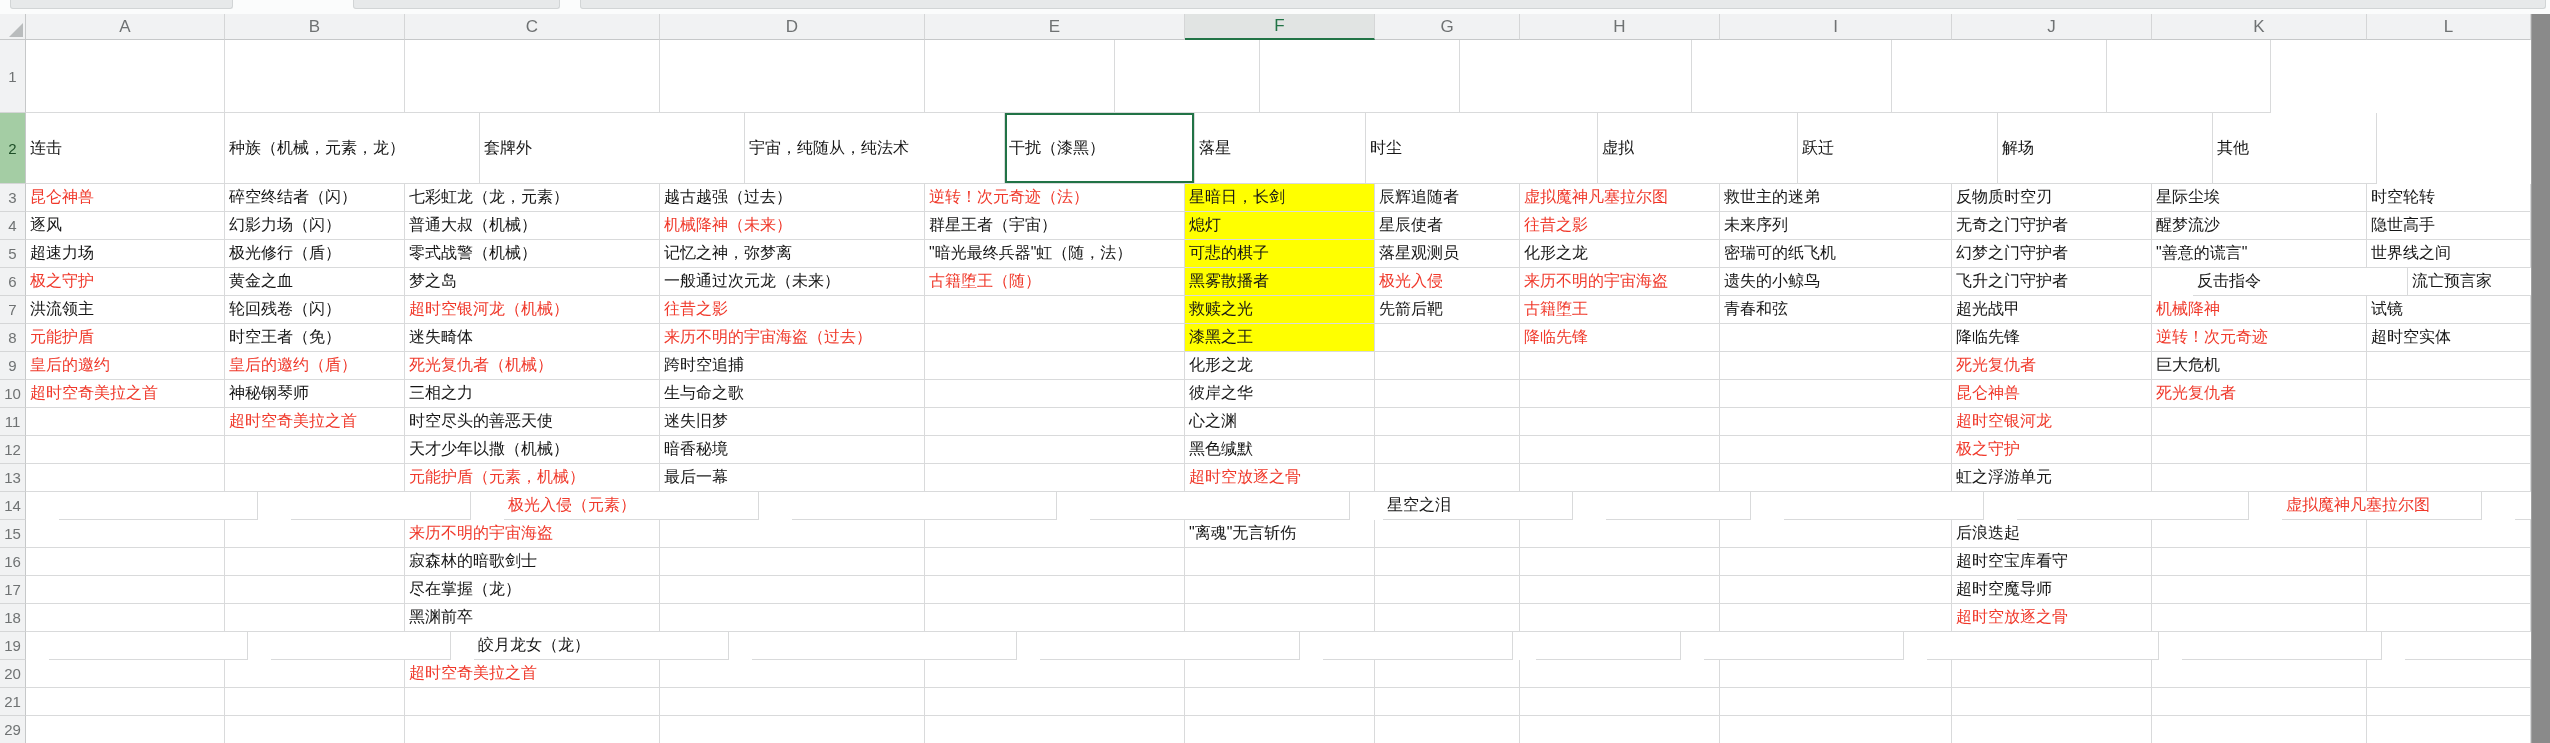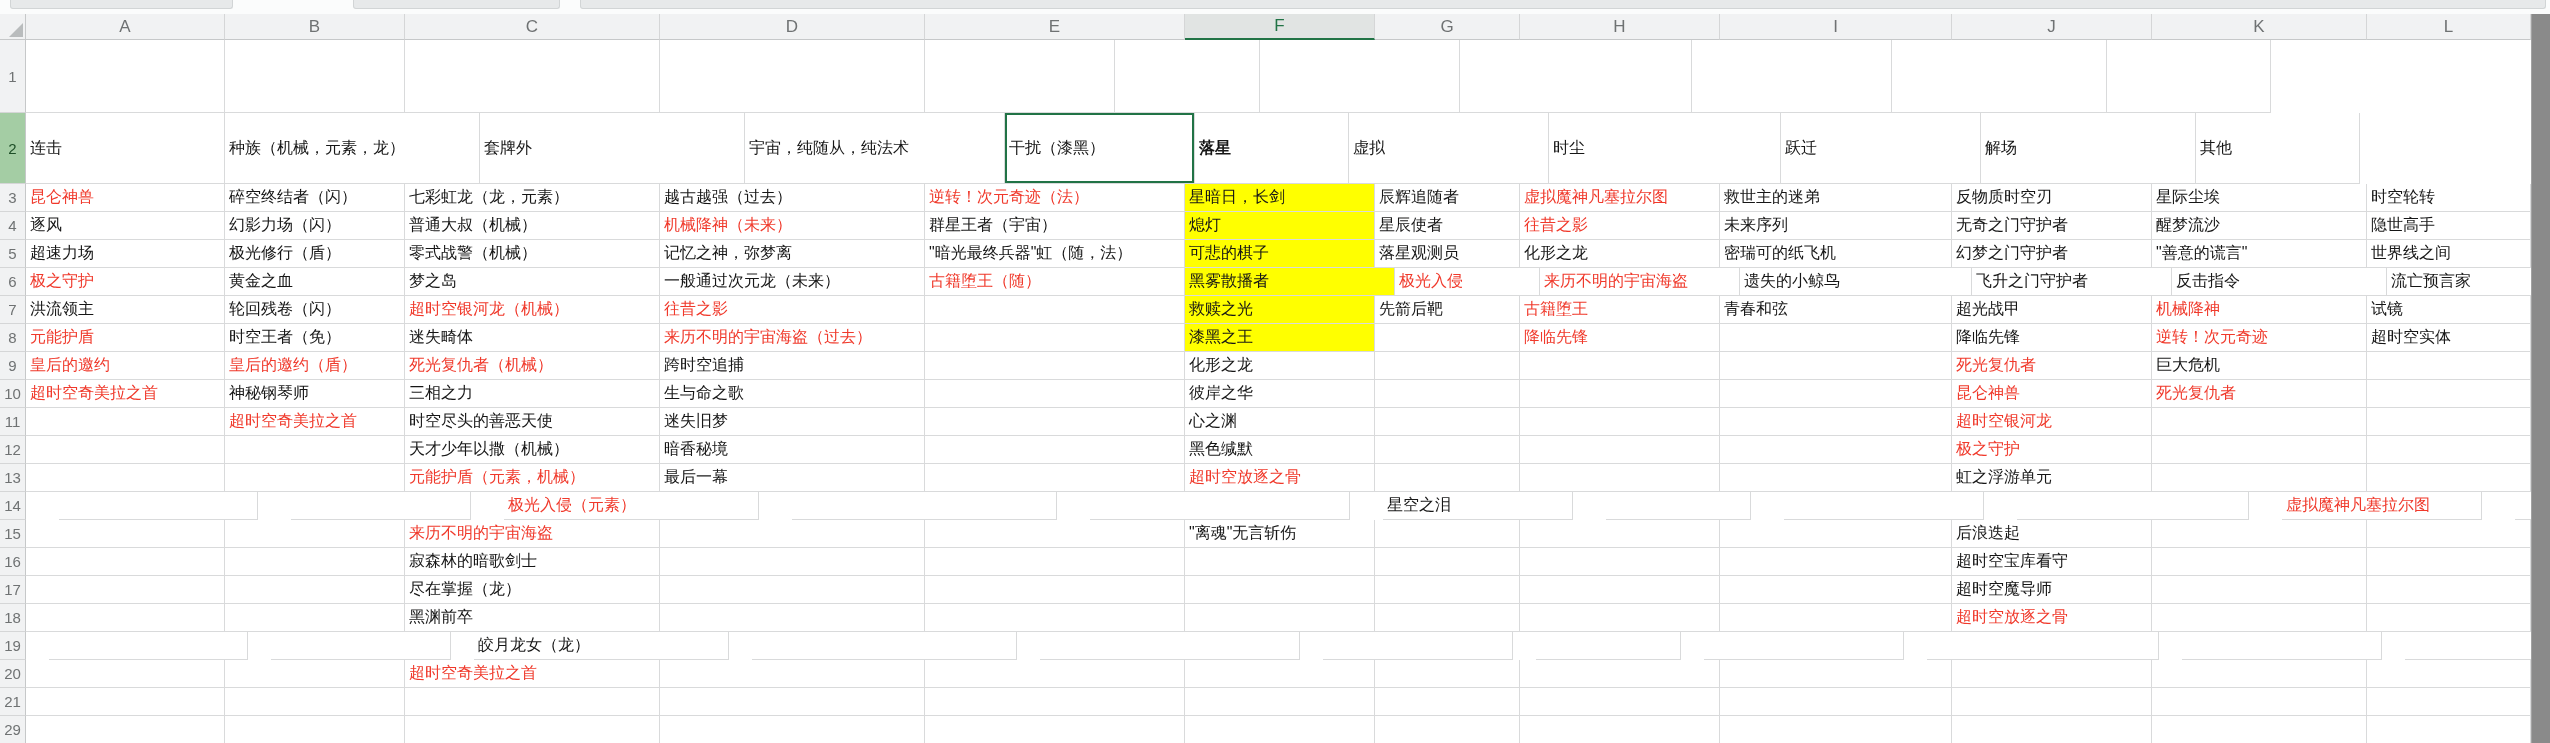--- a/index.html
+++ b/index.html
@@ -107,23 +107,23 @@
       <div class="cell" style="width: 215px;"></div>
       <div class="cell" style="width: 164px;"></div>
     </div>
     <div class="row" style="height: 71px;">
       <div class="rh sel">2</div>
       <div class="cell" style="width: 199px;">连击</div>
       <div class="cell" style="width: 255px;">种族（机械，元素，龙）</div>
       <div class="cell" style="width: 265px;">套牌外</div>
       <div class="cell" style="width: 260px;">宇宙，纯随从，纯法术</div>
       <div class="cell active" style="width: 190px;">干扰（漆黑）</div>
-      <div class="cell" style="width: 154px; font-weight: bold;">落星</div>
+      <div class="cell" style="width: 171px;">落星</div>
+      <div class="cell" style="width: 232px;">时尘</div>
       <div class="cell" style="width: 200px;">虚拟</div>
-      <div class="cell" style="width: 232px;">时尘</div>
       <div class="cell" style="width: 200px;">跃迁</div>
       <div class="cell" style="width: 215px;">解场</div>
       <div class="cell" style="width: 164px;">其他</div>
     </div>
     <div class="row" style="height: 28px;">
       <div class="rh">3</div>
       <div class="cell red" style="width: 199px;">昆仑神兽</div>
       <div class="cell" style="width: 180px;">碎空终结者（闪）</div>
       <div class="cell" style="width: 255px;">七彩虹龙（龙，元素）</div>
       <div class="cell" style="width: 265px;">越古越强（过去）</div>
@@ -166,26 +166,26 @@
       <div class="cell" style="width: 215px;">"善意的谎言"</div>
       <div class="cell" style="width: 164px;">世界线之间</div>
     </div>
     <div class="row" style="height: 28px;">
       <div class="rh">6</div>
       <div class="cell red" style="width: 199px;">极之守护</div>
       <div class="cell" style="width: 180px;">黄金之血</div>
       <div class="cell" style="width: 255px;">梦之岛</div>
       <div class="cell" style="width: 265px;">一般通过次元龙（未来）</div>
       <div class="cell red" style="width: 260px;">古籍堕王（随）</div>
-      <div class="cell yellow" style="width: 210px;">黑雾散播者</div>
+      <div class="cell yellow" style="width: 190px;">黑雾散播者</div>
       <div class="cell red" style="width: 145px;">极光入侵</div>
       <div class="cell red" style="width: 200px;">来历不明的宇宙海盗</div>
       <div class="cell" style="width: 232px;">遗失的小鲸鸟</div>
       <div class="cell" style="width: 200px;">飞升之门守护者</div>
-      <div class="cell" style="width: 215px;">反击指令</div>
+      <div class="cell" style="width: 215px; margin-left: 41px;">反击指令</div>
       <div class="cell" style="width: 164px;">流亡预言家</div>
     </div>
     <div class="row" style="height: 28px;">
       <div class="rh">7</div>
       <div class="cell" style="width: 199px;">洪流领主</div>
       <div class="cell" style="width: 180px;">轮回残卷（闪）</div>
       <div class="cell red" style="width: 255px;">超时空银河龙（机械）</div>
       <div class="cell red" style="width: 265px;">往昔之影</div>
       <div class="cell" style="width: 260px;"></div>
       <div class="cell yellow" style="width: 190px;">救赎之光</div>

